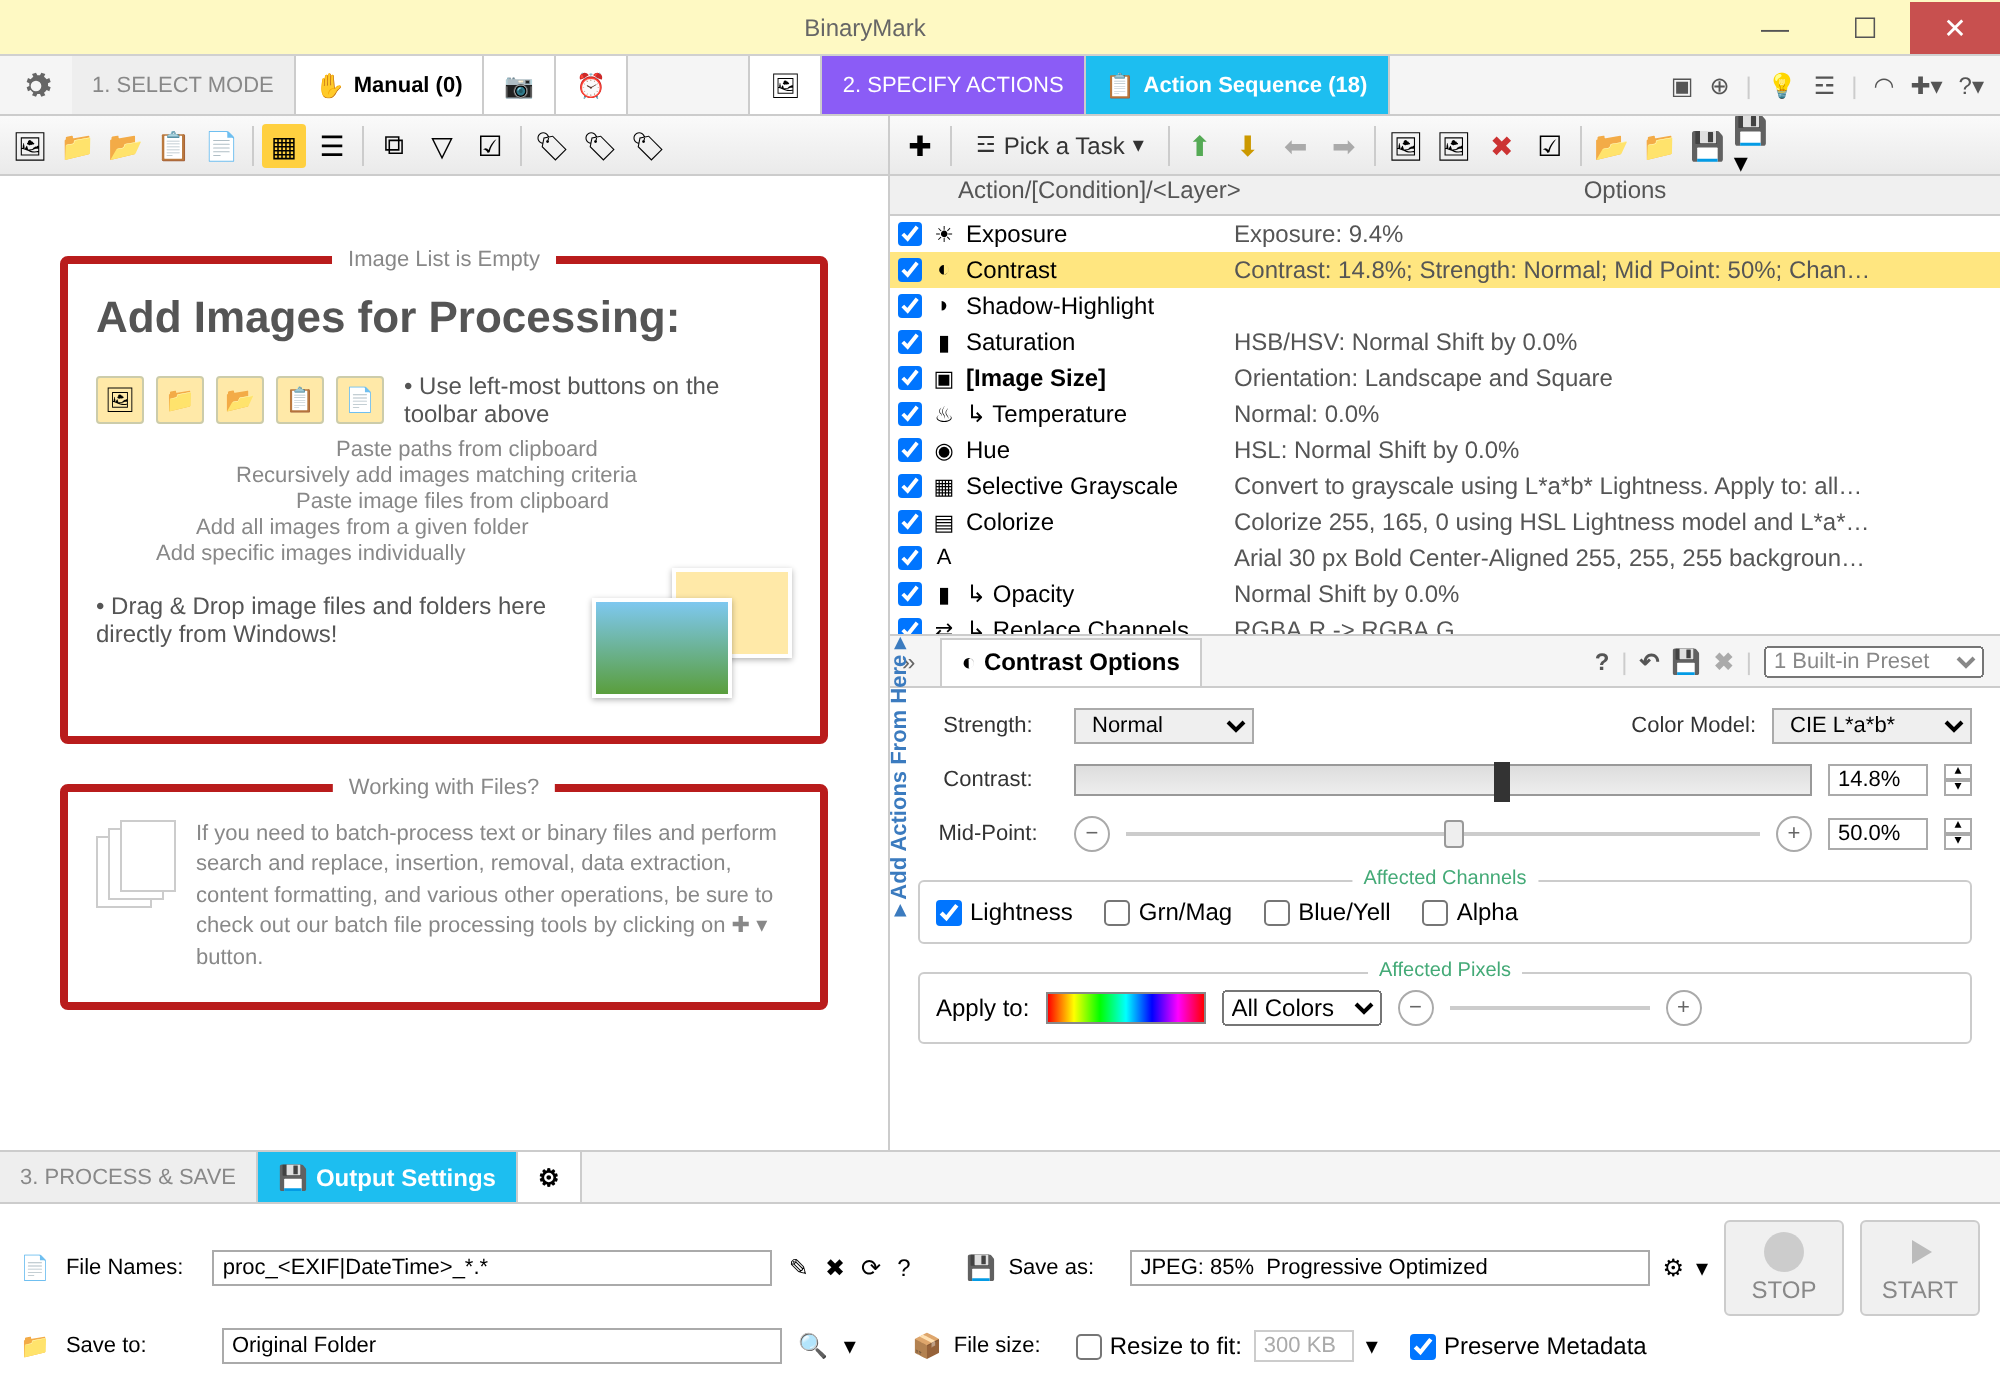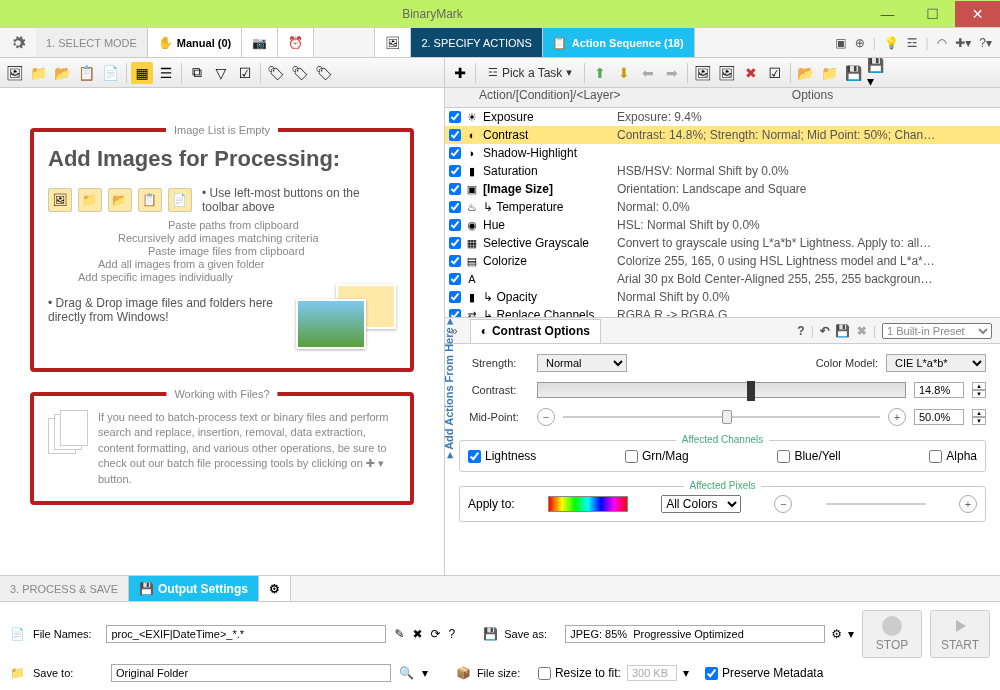--- a/index.html
+++ b/index.html
@@ -1,29 +1,29 @@
 <!DOCTYPE html>
 <html><head>
 <meta charset="utf-8">
 <style>
 * { margin: 0; padding: 0; box-sizing: border-box; font-family: "Segoe UI", Tahoma, sans-serif; font-size: 12px; }
 body { width: 1000px; height: 690px; background: #fff; overflow: hidden; display: flex; flex-direction: column; }
 
 
-.titlebar { height: 28px; background: #bef264; display: flex; align-items: center; border-bottom: 1px solid #d0d0d0; }
+.titlebar { height: 28px; background: #fef9c3; display: flex; align-items: center; border-bottom: 1px solid #d0d0d0; }
 .titlebar-title { flex: 1; text-align: center; color: #666; font-size: 12px; }
 .winbtns { display: flex; }
 .winbtn { width: 45px; height: 26px; display: flex; align-items: center; justify-content: center; color: #555; font-size: 14px; }
 .winbtn.close { background: #c8504f; color: #fff; }
 
 
 .ribbonrow { height: 30px; background: #f5f5f5; display: flex; align-items: stretch; border-bottom: 1px solid #ccc; }
 .gear { width: 36px; display: flex; align-items: center; justify-content: center; color: #555; }
 .stepbtn { padding: 0 10px; display: flex; align-items: center; font-size: 11px; color: #888; background: #eee; border-right: 1px solid #ccc; }
-.stepbtn.active { background: #0c4a6e; color: #fff; }
+.stepbtn.active { background: #8b5cf6; color: #fff; }
 .tabbtn { padding: 0 10px; display: flex; align-items: center; gap: 4px; border-right: 1px solid #ccc; background: #fff; }
 .tabbtn.blue { background: #1dbef0; color: #fff; font-weight: bold; }
 .riblabel { font-size: 11px; }
 .ribicons { margin-left: auto; display: flex; align-items: center; gap: 8px; padding: 0 8px; }
 .ribicons span { color: #555; cursor: pointer; }
 
 
 .mainsplit { flex: 1; display: flex; overflow: hidden; }
 .leftpane { width: 445px; display: flex; flex-direction: column; border-right: 1px solid #ccc; }
 .rightpane { flex: 1; display: flex; flex-direction: column; }
@@ -74,21 +74,21 @@
 .optrow { display: flex; align-items: center; gap: 8px; }
 .optrow label { width: 70px; text-align: center; color: #333; font-size: 11px; }
 .optrow select, .optrow input[type=text] { font-size: 11px; padding: 1px 4px; border: 1px solid #aaa; }
 .slider { flex: 1; height: 16px; background: linear-gradient(#ddd,#eee); border: 1px solid #999; position: relative; }
 .slider .thumb { position: absolute; top: -2px; width: 8px; height: 20px; background: #333; }
 .numbox { width: 50px; border: 1px solid #aaa; padding: 1px 4px; font-size: 11px; }
 .spinbtn { width: 14px; display: flex; flex-direction: column; }
 .spinbtn span { height: 8px; border: 1px solid #aaa; font-size: 7px; text-align: center; line-height: 6px; }
 .chfield { border: 1px solid #ccc; border-radius: 3px; padding: 8px; margin-top: 4px; position: relative; }
 .chfield .leg { position: absolute; top: -7px; left: 50%; transform: translateX(-50%); background: #fff; padding: 0 6px; color: #4a7; font-size: 10px; }
-.chks { display: flex; gap: 16px; align-items: center; justify-content: space-between; }
+.chks { display: flex; gap: 16px; align-items: center; justify-content: flex-start; }
 .chks label { display: flex; align-items: center; gap: 4px; font-size: 11px; }
 .gradbar { width: 80px; height: 16px; background: linear-gradient(to right, red, yellow, lime, cyan, blue, magenta, red); border: 1px solid #888; }
 .roundbtn { width: 18px; height: 18px; border: 1px solid #aaa; border-radius: 50%; display: flex; align-items: center; justify-content: center; font-size: 11px; color: #666; }
 
 
 .bottomtabs { height: 26px; background: #f5f5f5; border-top: 1px solid #ccc; display: flex; align-items: stretch; }
 .bottomtabs .stepbtn { font-size: 11px; }
 .bottomtabs .tabbtn { font-size: 11px; font-weight: bold; }
 .bottomform { background: #fff; padding: 8px 10px; display: flex; flex-direction: column; gap: 6px; border-top: 1px solid #ccc; }
 .bfrow { display: flex; align-items: center; gap: 8px; }

